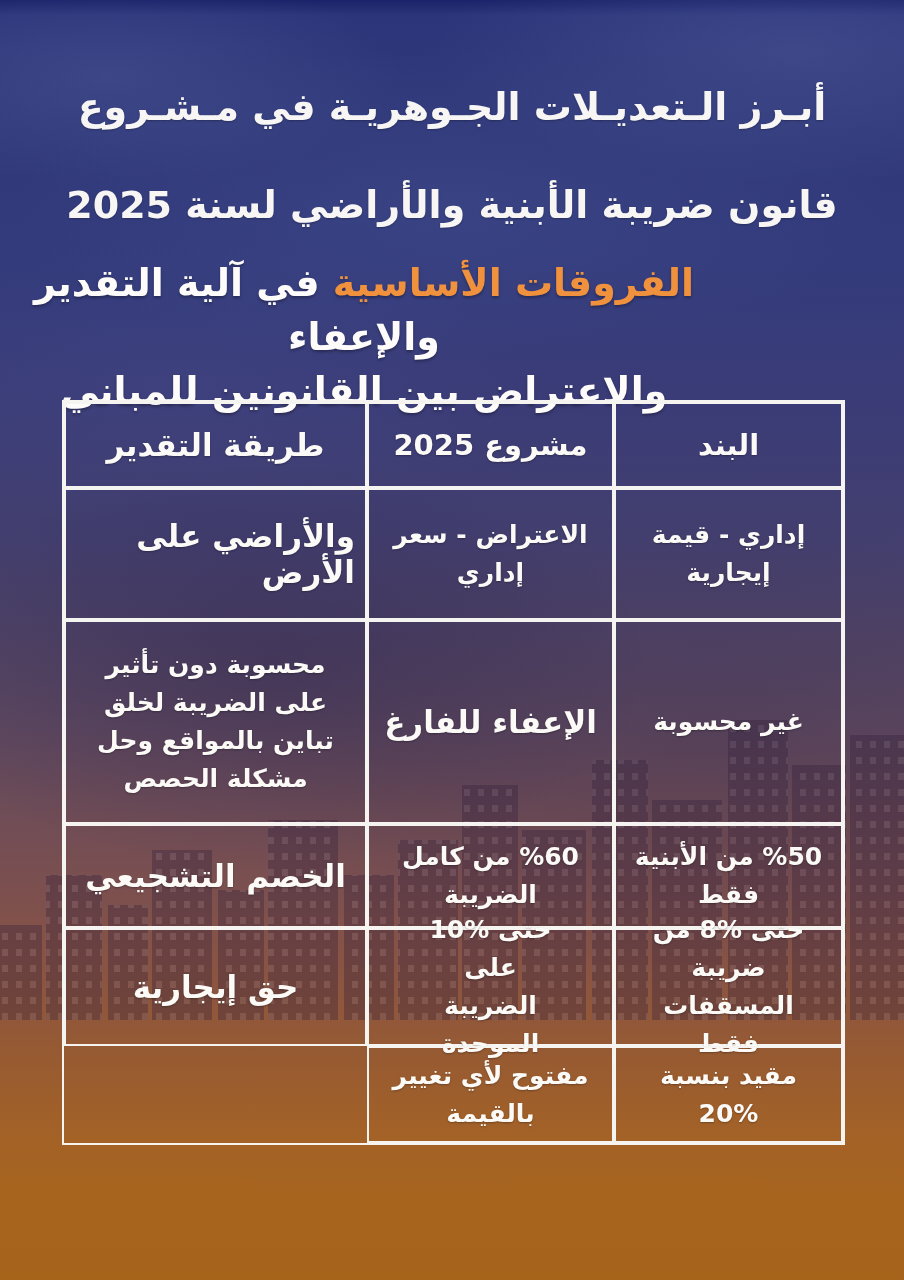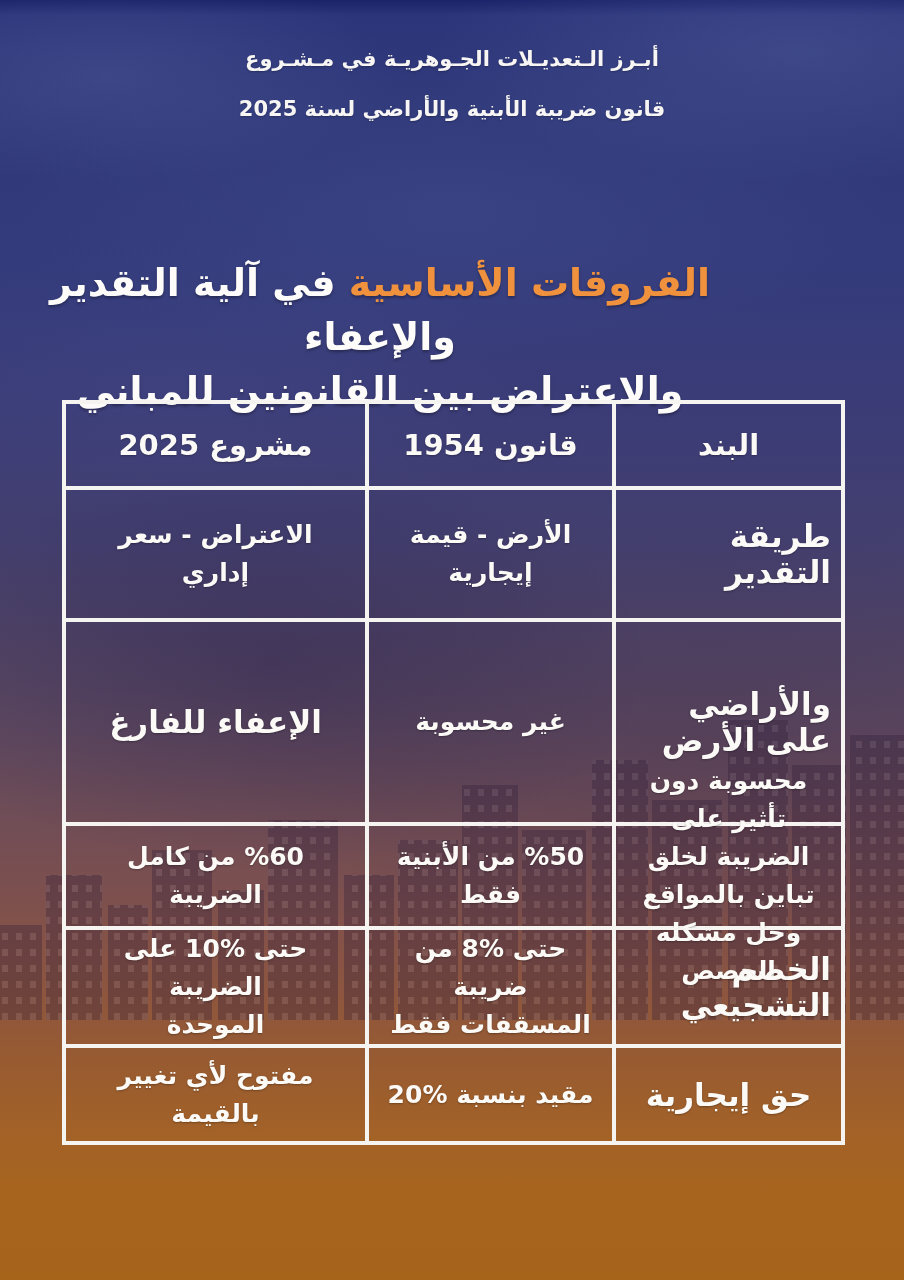--- a/index.html
+++ b/index.html
@@ -59,28 +59,29 @@
     background:linear-gradient(180deg, rgba(0,0,0,0) 0%, rgba(120,70,10,.18) 100%);
     pointer-events:none;
   }
 
   .title-block{
     position:absolute;top:34px;left:0;width:904px;
     text-align:center;color:#f7f6f4;
     font-weight:bold;
   }
   .title-line{
-    font-size:21px;line-height:50px;
+    font-size:38px;line-height:50px;
     letter-spacing:1px;
     text-shadow:0 1px 2px rgba(0,0,0,.25);
+    margin-top:48px;
   }
 
   .subtitle-block{
     position:absolute;top:256px;left:0;width:728px;
-    text-align:center;color:#fdfcfa;font-weight:bold;padding-left:16px;
+    text-align:center;color:#fdfcfa;font-weight:bold;
   }
   .subtitle-line{font-size:38px;line-height:54px;text-shadow:0 2px 3px rgba(0,0,0,.3);}
   .subtitle-highlight{color:#f0923d;}
 
   .cmp-table{
     position:absolute;top:400px;left:62px;
     width:783px;height:745px;
     box-sizing:border-box;
     border:2px solid #f6f4f0;
     display:grid;
@@ -162,25 +163,24 @@
   </div>
 
   <div class="subtitle-block">
     <div class="subtitle-line"><span class="subtitle-highlight">الفروقات الأساسية</span><span> في آلية التقدير والإعفاء</span></div>
     <div class="subtitle-line">والاعتراض بين القانونين للمباني</div>
   </div>
 
   <div class="cmp-table">
 
     <div class="cell head">البند</div>
-    <div class="cell head">قانون 1954</div>
     <div class="cell head">مشروع 2025</div>
 
     <div class="cell item">طريقة التقدير</div>
-    <div class="cell val">الأرض - قيمة إيجارية</div>
+    <div class="cell val">إداري - قيمة إيجارية</div>
     <div class="cell val">الاعتراض - سعر إداري</div>
 
     <div class="cell item">والأراضي على الأرض</div>
     <div class="cell val">غير محسوبة</div>
     <div class="cell item">الإعفاء للفارغ</div>
 
     <div class="cell val wide">محسوبة دون تأثير على الضريبة لخلق تباين بالمواقع وحل مشكلة الحصص</div>
     <div class="cell val">%50 من الأبنية فقط</div>
     <div class="cell val">%60 من كامل الضريبة</div>
 

